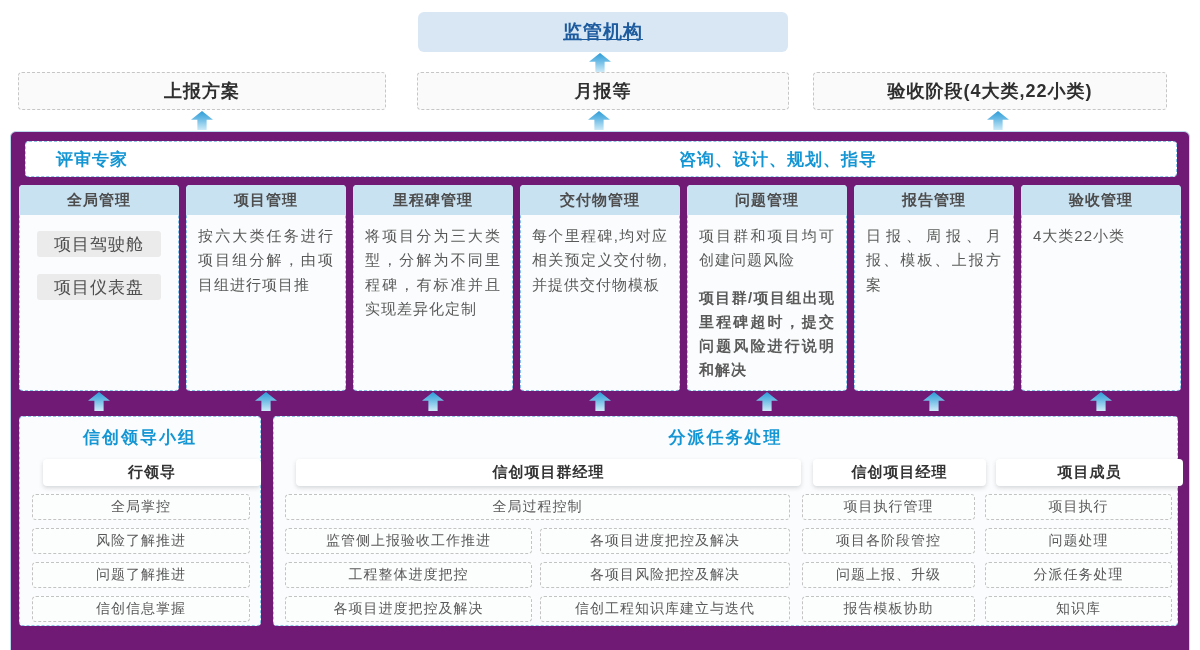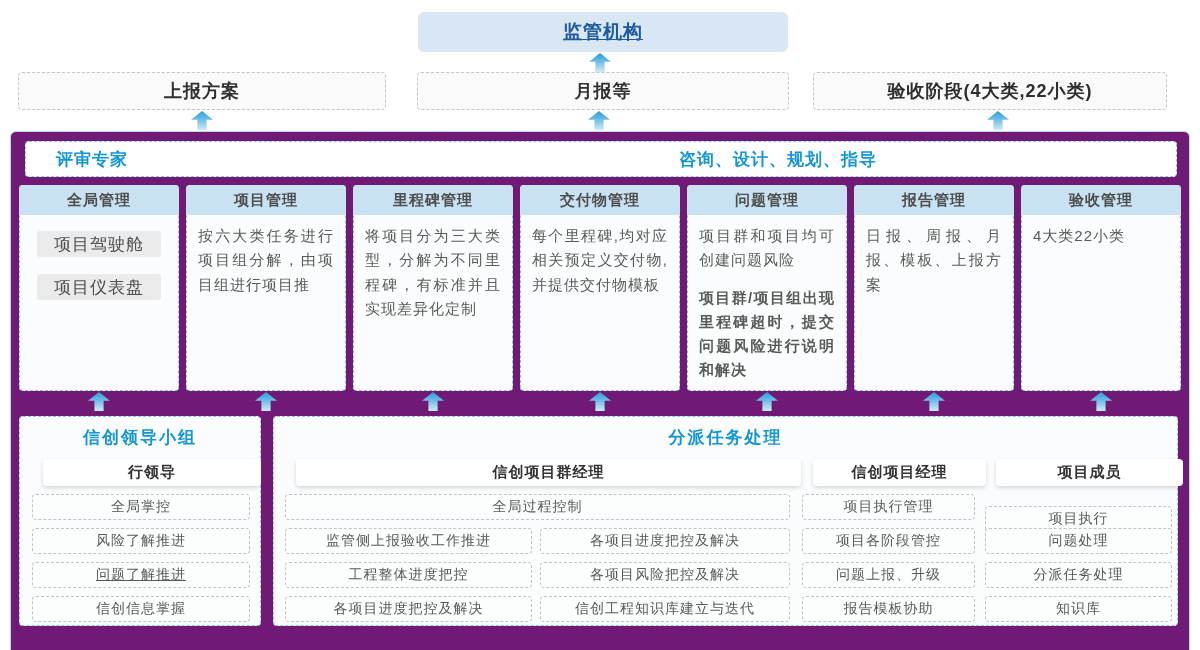--- a/index.html
+++ b/index.html
@@ -141,21 +141,21 @@
     <div class="arrow" style="left:578px; top:260px;"></div>
     <div class="arrow" style="left:745px; top:260px;"></div>
     <div class="arrow" style="left:912px; top:260px;"></div>
     <div class="arrow" style="left:1079px;top:260px;"></div>
 
     <div class="group-box" style="left:8px; width:242px;padding-left:48px;">
       <div class="group-title">信创领导小组</div>
       <div class="role-card" style="left:12px; width:218px;">行领导</div>
       <div class="g-item" style="left:12px; top:77px;  width:218px;">全局掌控</div>
       <div class="g-item" style="left:12px; top:111px; width:218px;">风险了解推进</div>
-      <div class="g-item" style="left:12px; top:145px; width:218px;text-decoration:underline;">问题了解推进</div>
+      <div class="g-item" style="left:12px; top:145px; width:218px;">问题了解推进</div>
       <div class="g-item" style="left:12px; top:179px; width:218px;">信创信息掌握</div>
     </div>
 
     <div class="group-box" style="left:262px; width:905px;">
       <div class="group-title">分派任务处理</div>
 
       <div class="role-card" style="left:11px; width:505px;">信创项目群经理</div>
       <div class="g-item" style="left:11px;  top:77px;  width:505px;">全局过程控制</div>
       <div class="g-item" style="left:11px;  top:111px; width:247px;">监管侧上报验收工作推进</div>
       <div class="g-item" style="left:266px; top:111px; width:250px;">各项目进度把控及解决</div>
@@ -164,20 +164,20 @@
       <div class="g-item" style="left:11px;  top:179px; width:247px;">各项目进度把控及解决</div>
       <div class="g-item" style="left:266px; top:179px; width:250px;">信创工程知识库建立与迭代</div>
 
       <div class="role-card" style="left:528px; width:173px;">信创项目经理</div>
       <div class="g-item" style="left:528px; top:111px; width:173px;">项目各阶段管控</div>
       <div class="g-item" style="left:528px; top:77px;  width:173px;">项目执行管理</div>
       <div class="g-item" style="left:528px; top:145px; width:173px;">问题上报、升级</div>
       <div class="g-item" style="left:528px; top:179px; width:173px;">报告模板协助</div>
 
       <div class="role-card" style="left:711px; width:187px;">项目成员</div>
-      <div class="g-item" style="left:711px; top:77px;  width:187px;margin-top:12px;">项目执行</div>
+      <div class="g-item" style="left:711px; top:77px;  width:187px;">项目执行</div>
       <div class="g-item" style="left:711px; top:111px; width:187px;">问题处理</div>
       <div class="g-item" style="left:711px; top:145px; width:187px;">分派任务处理</div>
       <div class="g-item" style="left:711px; top:179px; width:187px;">知识库</div>
     </div>
 
   </div>
 </div>
 
 </body></html>

